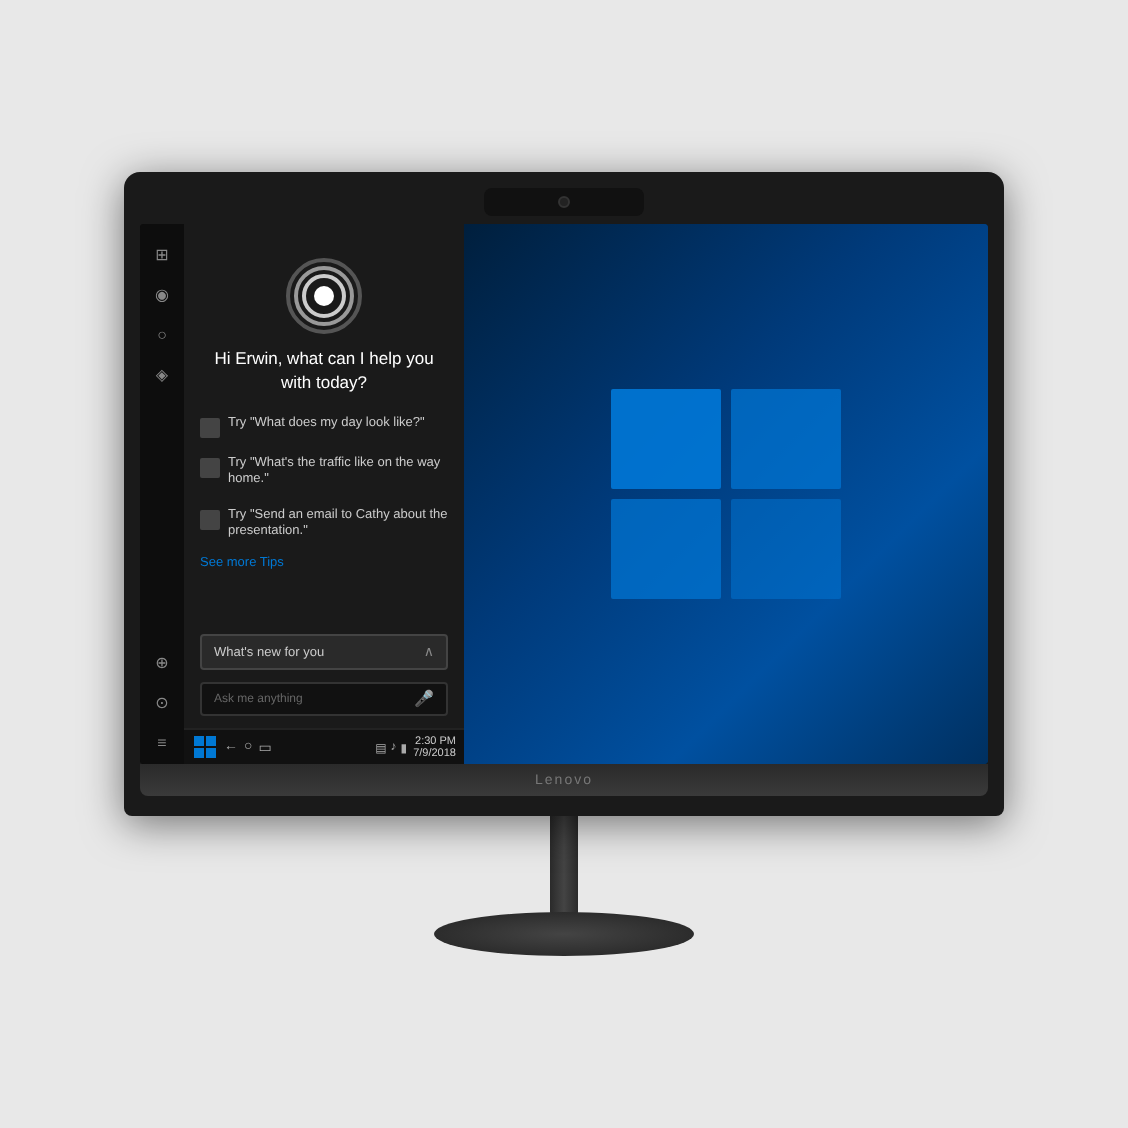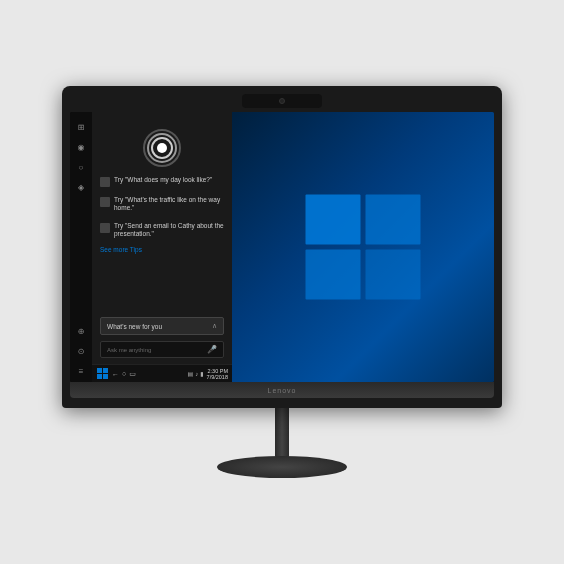--- a/index.html
+++ b/index.html
@@ -367,20 +367,21 @@
 
           <div class="cortana-circle">
             <svg viewBox="0 0 40 40">
               <circle cx="20" cy="20" r="18" fill="none" stroke="#555" stroke-width="2"></circle>
               <circle cx="20" cy="20" r="14" fill="none" stroke="#999" stroke-width="2"></circle>
               <circle cx="20" cy="20" r="10" fill="none" stroke="#ccc" stroke-width="2"></circle>
               <circle cx="20" cy="20" r="5" fill="#fff"></circle>
             </svg>
           </div>
 
+          <div class="cortana-greeting">Hi Erwin, what can I help you with today?</div>
 
           <div class="cortana-suggestions">
             <div class="suggestion-item">
               <div class="suggestion-icon"></div>
               <div class="suggestion-text">Try "What does my day look like?"</div>
             </div>
             <div class="suggestion-item">
               <div class="suggestion-icon"></div>
               <div class="suggestion-text">Try "What's the traffic like on the way home."</div>
             </div>

